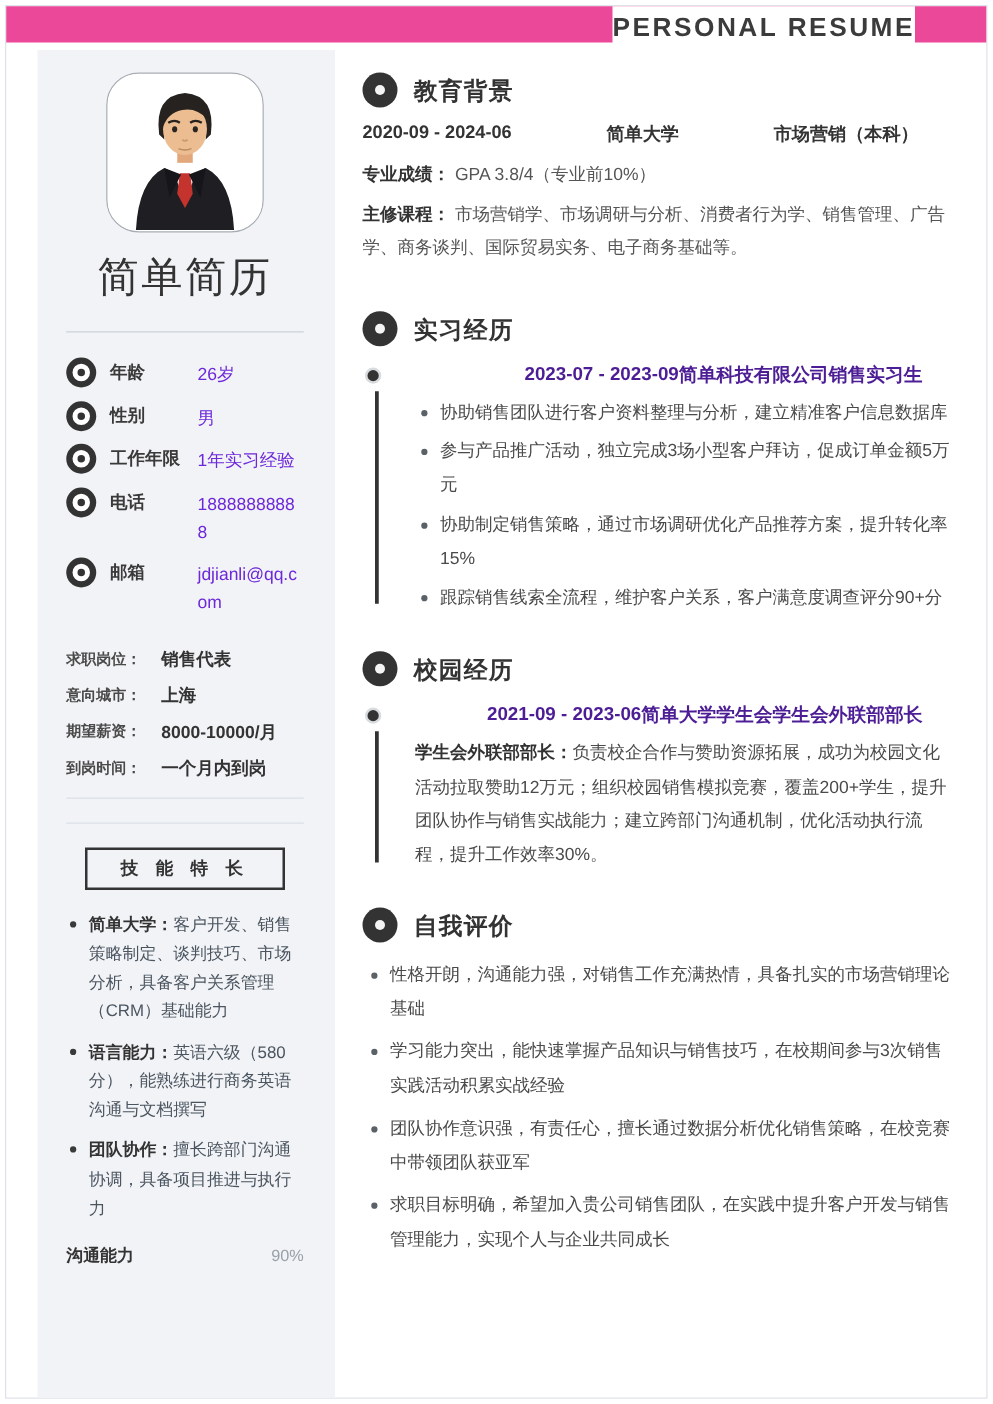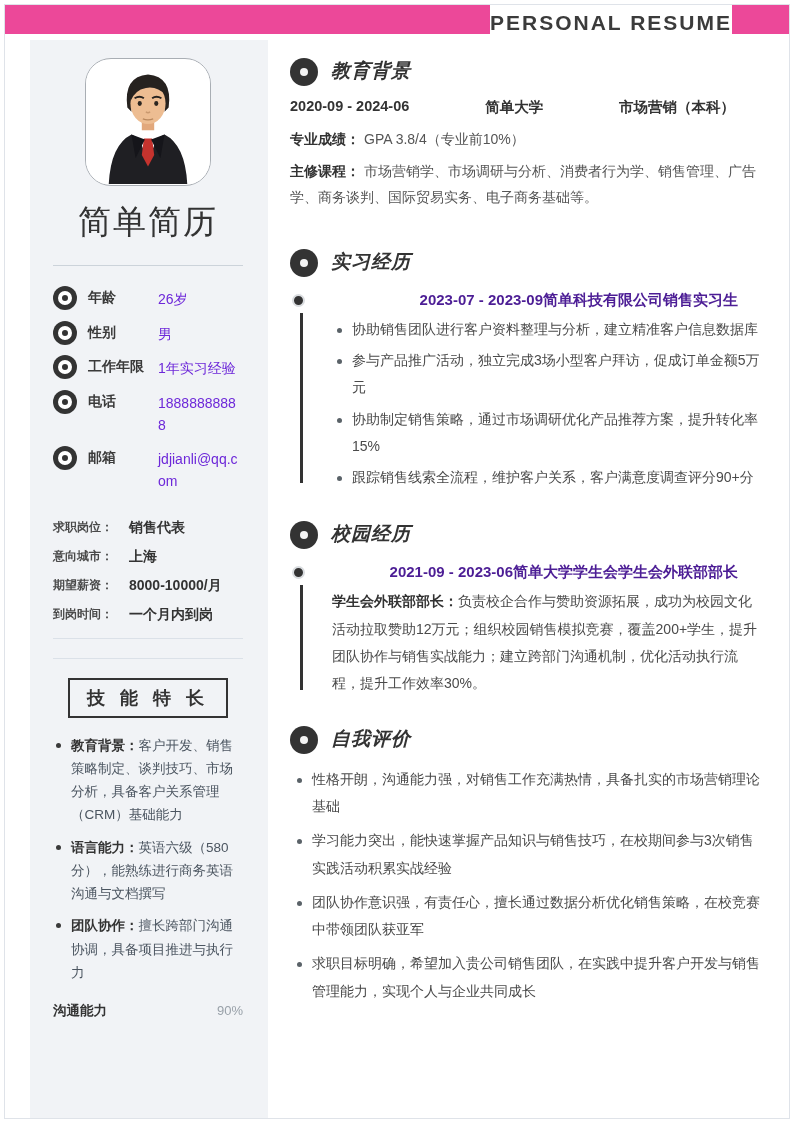--- a/index.html
+++ b/index.html
@@ -31,38 +31,38 @@
 
   .prefs { margin-top:26px; }
   .pref-row { display:flex; margin-bottom:11px; }
   .pref-label { width:76px; font-size:12px; font-weight:600; color:#4a4a4a; }
   .pref-value { flex:1; font-size:14px; font-weight:700; color:#333; }
 
   .faint-divider { border:none; border-top:1px solid #dbe1e8; margin:0; }
   .fd1 { margin-top:14px; } .fd2 { margin-top:19px; }
 
   .skills-box { width:160px; margin:19px auto 0 auto; border:2px solid #333; padding:6px 0; text-align:center; }
-  .skills-box span { font-size:18px; font-weight:700; color:#333; letter-spacing:5px; }
+  .skills-box span { font-size:14px; font-weight:700; color:#333; letter-spacing:5px; }
 
   .skill-list { list-style:none; margin-top:16px; }
   .skill-item { position:relative; padding-left:18px; margin-bottom:9px;
                 font-size:13.5px; color:#4b5560; line-height:1.72; }
   .skill-item::before { content:''; position:absolute; left:3px; top:9px; width:5px; height:5px;
                         border-radius:50%; background:#3a3a3a; }
   .skill-item b { color:#333; font-weight:700; }
 
   .bars { margin-top:18px; }
   .bar-group { margin-bottom:17px; }
   .bar-head { display:flex; justify-content:space-between; align-items:baseline; }
   .bar-label { font-size:13.5px; font-weight:700; color:#333; }
   .bar-percent { font-size:13px; color:#99a1a9; }
 
   
   .main { position:absolute; left:290px; top:40px; width:474px; padding-top:18px; }
-  .sec-head { display:flex; align-items:flex-start; margin-bottom:12px;font-style:italic; }
+  .sec-head { display:flex; align-items:flex-end; margin-bottom:12px; }
   .sec-icon { width:28px; height:28px; border-radius:50%; background:#333; position:relative; flex:0 0 28px; }
   .sec-icon::after { content:''; position:absolute; inset:10px; border-radius:50%; background:#f4f4f4; }
   .sec-title { margin-left:13px; font-size:19px; font-weight:700; color:#333; letter-spacing:1px; }
 
   .edu-row { display:flex; justify-content:space-between; padding-right:29px;
              font-size:14.5px; font-weight:700; color:#333; margin:12px 0 10px 0; }
   .kv-line { font-size:14px; color:#555; line-height:1.85; margin-bottom:6px; }
   .kv-line b { color:#333; font-weight:700; margin-right:4px; }
 
   .section { margin-bottom:0; }
@@ -174,21 +174,21 @@
     </div>
 
     <hr class="faint-divider fd1">
     <hr class="faint-divider fd2">
 
     <div class="skills-box">
       <span>技 能 特 长</span>
     </div>
 
     <ul class="skill-list">
-      <li class="skill-item"><b>教育背景：</b><span>客户开发、销售策略制定、谈判技巧、市场分析，具备客户关系管理（CRM）基础能力</span></li>
+      <li class="skill-item"><b>简单大学：</b><span>客户开发、销售策略制定、谈判技巧、市场分析，具备客户关系管理（CRM）基础能力</span></li>
       <li class="skill-item"><b>语言能力：</b><span>英语六级（580分），能熟练进行商务英语沟通与文档撰写</span></li>
       <li class="skill-item"><b>团队协作：</b><span>擅长跨部门沟通协调，具备项目推进与执行力</span></li>
     </ul>
 
     <div class="bars">
       <div class="bar-group">
         <div class="bar-head">
           <span class="bar-label">沟通能力</span>
           <span class="bar-percent">90%</span>
         </div>

